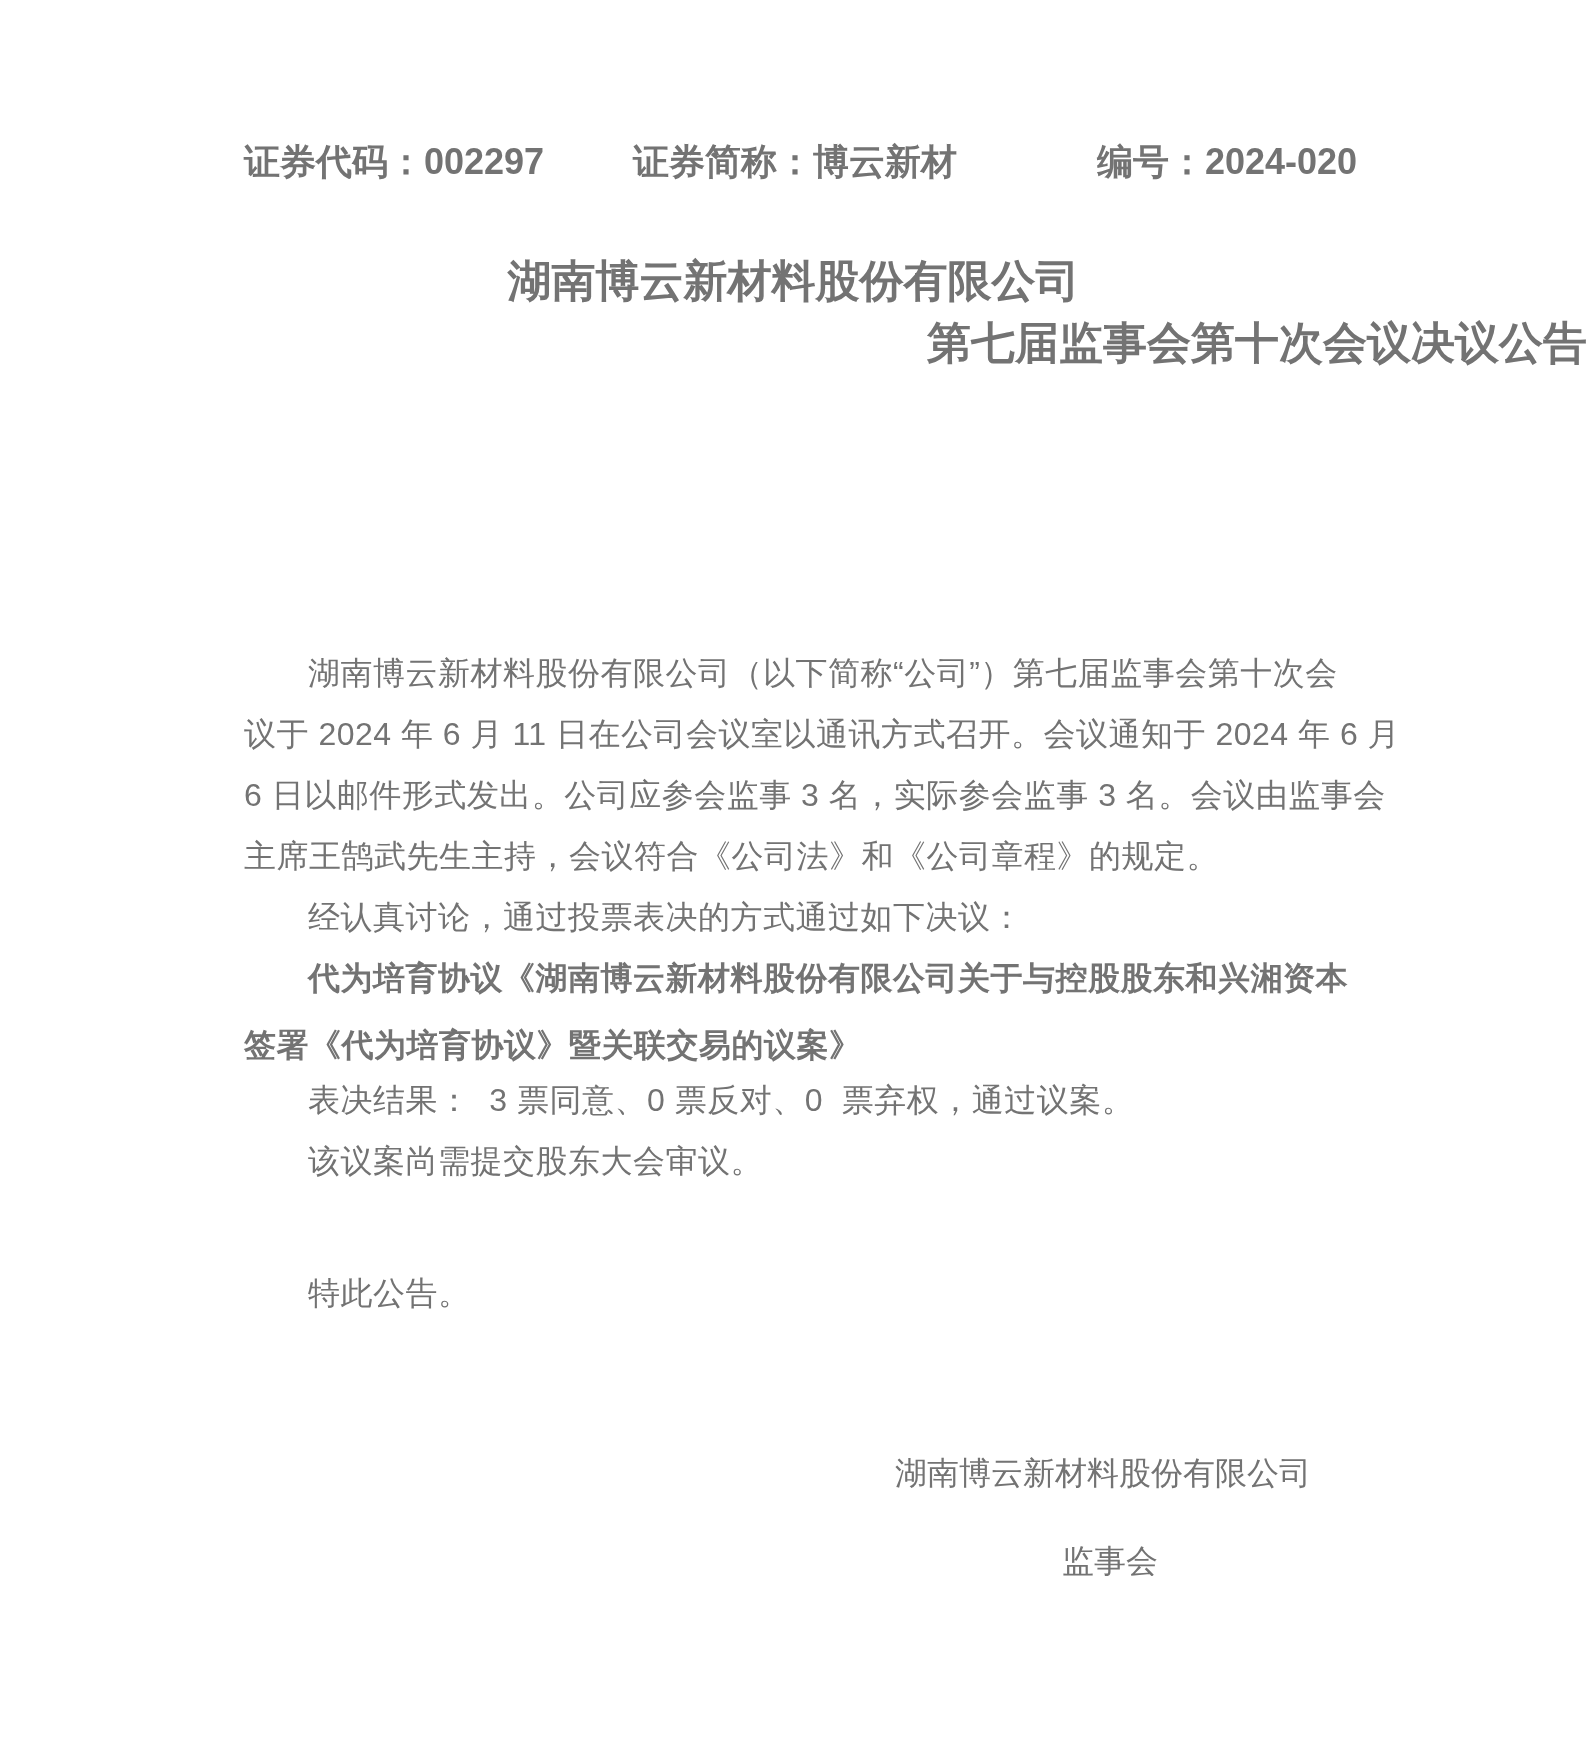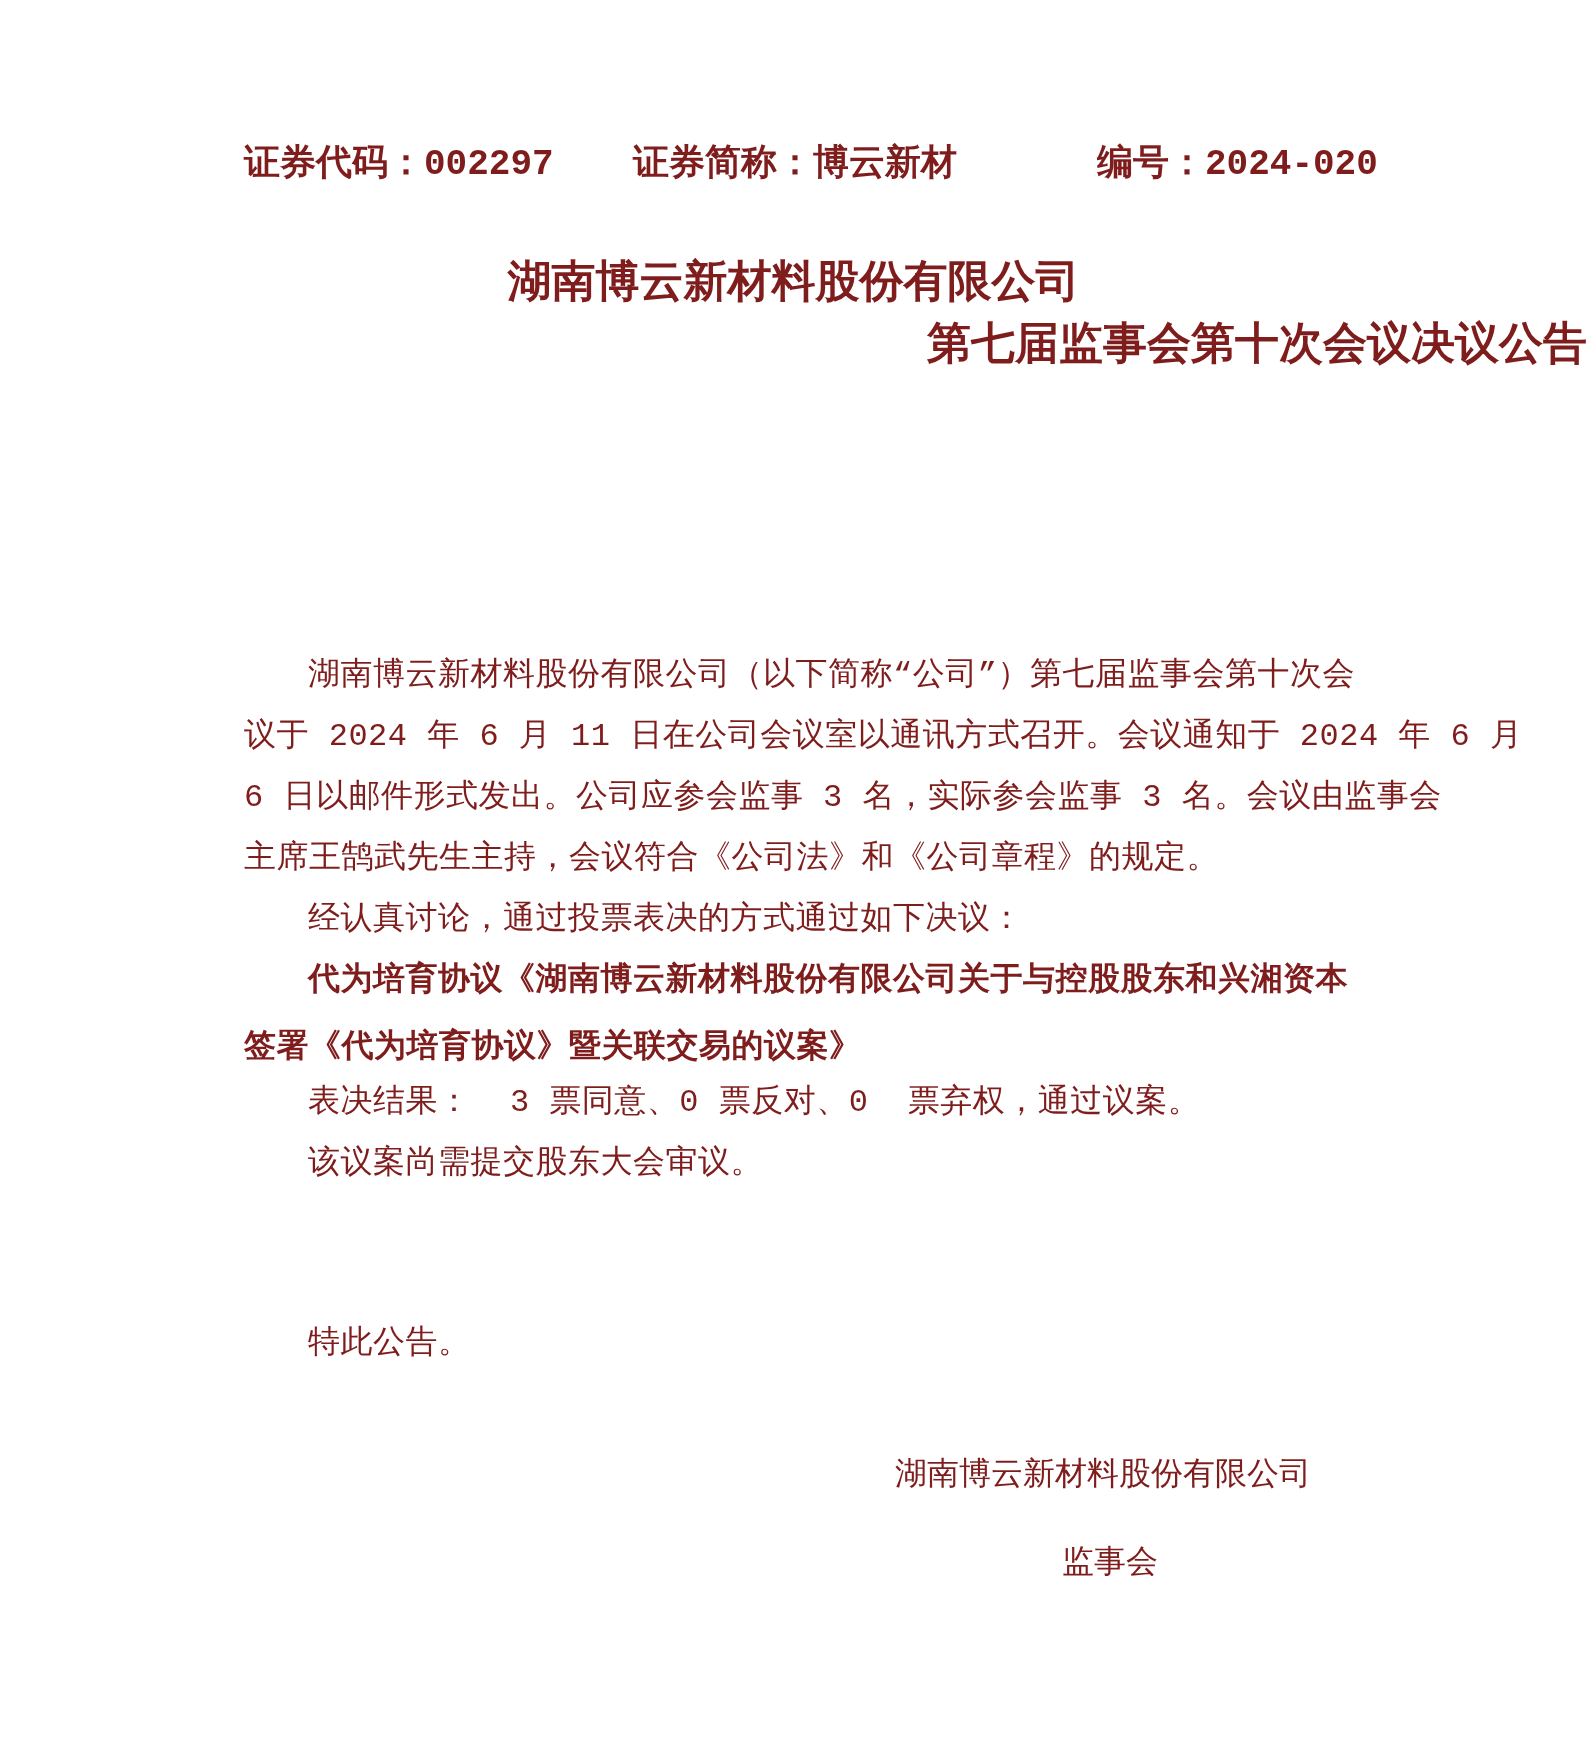--- a/index.html
+++ b/index.html
@@ -5,22 +5,22 @@
   html, body {
     margin: 0;
     padding: 0;
     background: #ffffff;
   }
   .page {
     position: relative;
     width: 1587px;
     height: 1576px;
     background: #ffffff;
-    color: #7f1d1d;
-    font-family: Liberation Mono, monospace;
+    color: #737373;
+    font-family: Liberation Sans, sans-serif;
     overflow: hidden;
   }
 
   
   .hitem {
     position: absolute;
     top: 138px;
     font-size: 36px;
     font-weight: bold;
     white-space: pre;
@@ -75,21 +75,21 @@
   .bl-1 { top: 652px; }
   .bl-2 { top: 713px; }
   .bl-3 { top: 774px; }
   .bl-4 { top: 835px; }
   .bl-5 { top: 896px; }
   .bl-6 { top: 957px; }
   .bl-7 { top: 1024px; }
   .bl-8 { top: 1079px; }
   .bl-9 { top: 1140px; }
 
-  .closing { top: 1272px; margin-top: 48px; }
+  .closing { top: 1272px; }
 
   
   .sig {
     position: absolute;
     font-size: 32px;
     white-space: pre;
   }
   .sig-company { left: 895px;  top: 1452px; }
   .sig-dept    { left: 1062px; top: 1516px; margin-top: 24px; }
   .sig-date    { left: 1012px; top: 1628px; margin-left: 28px; }

